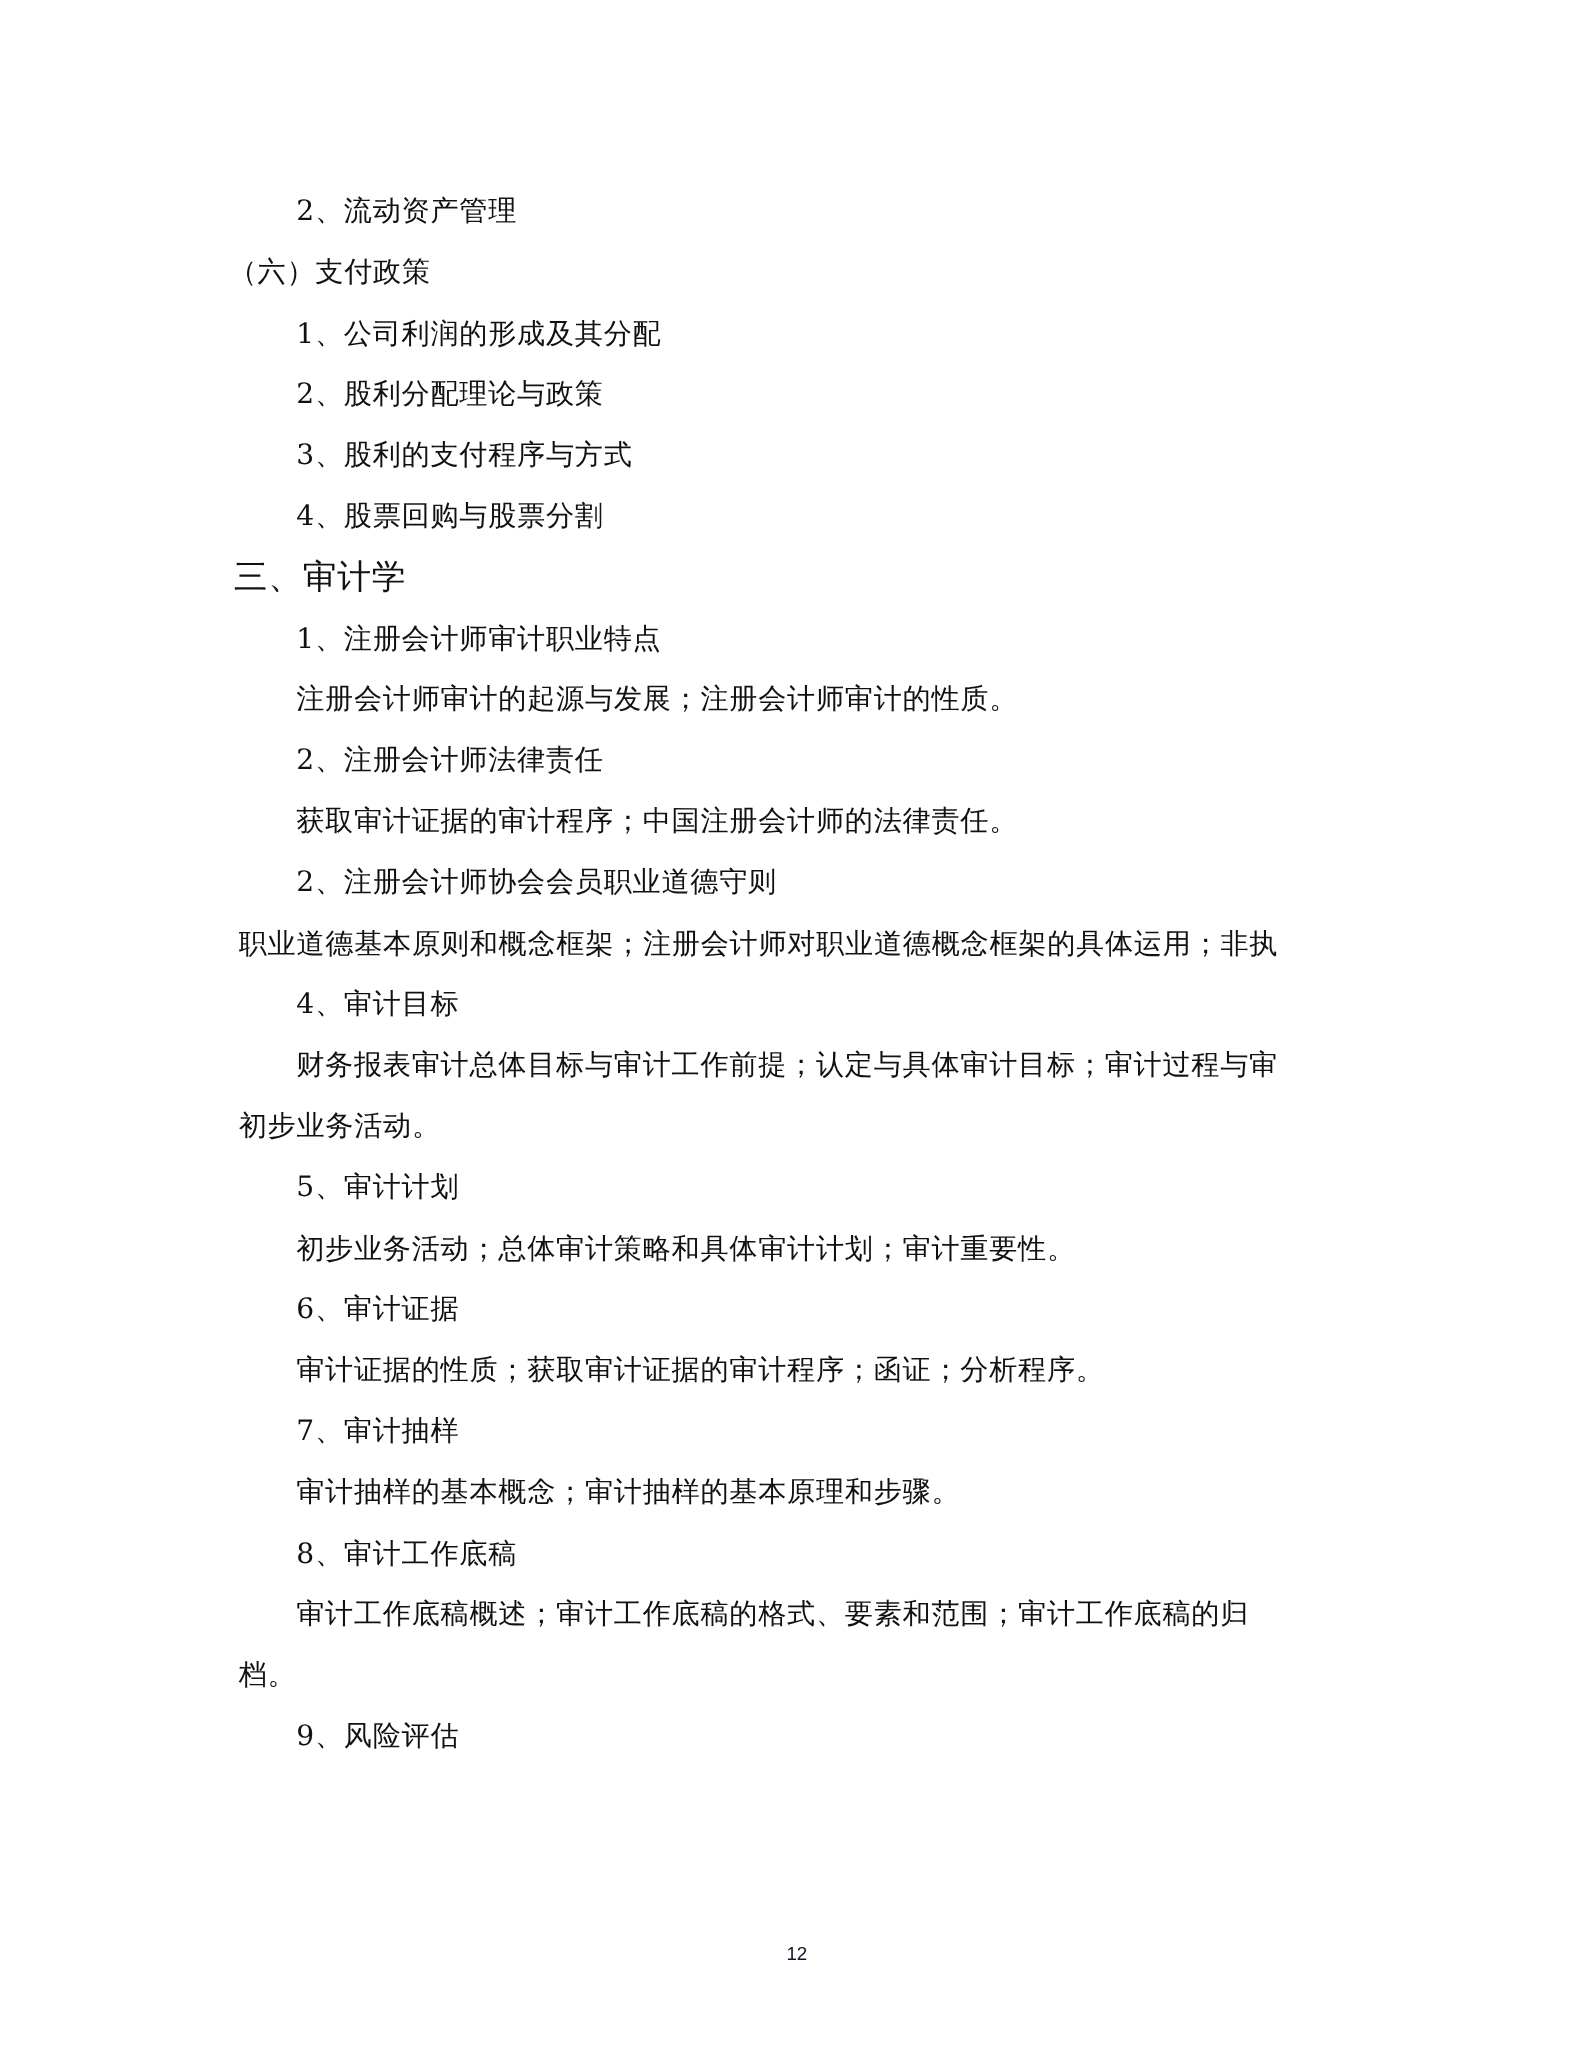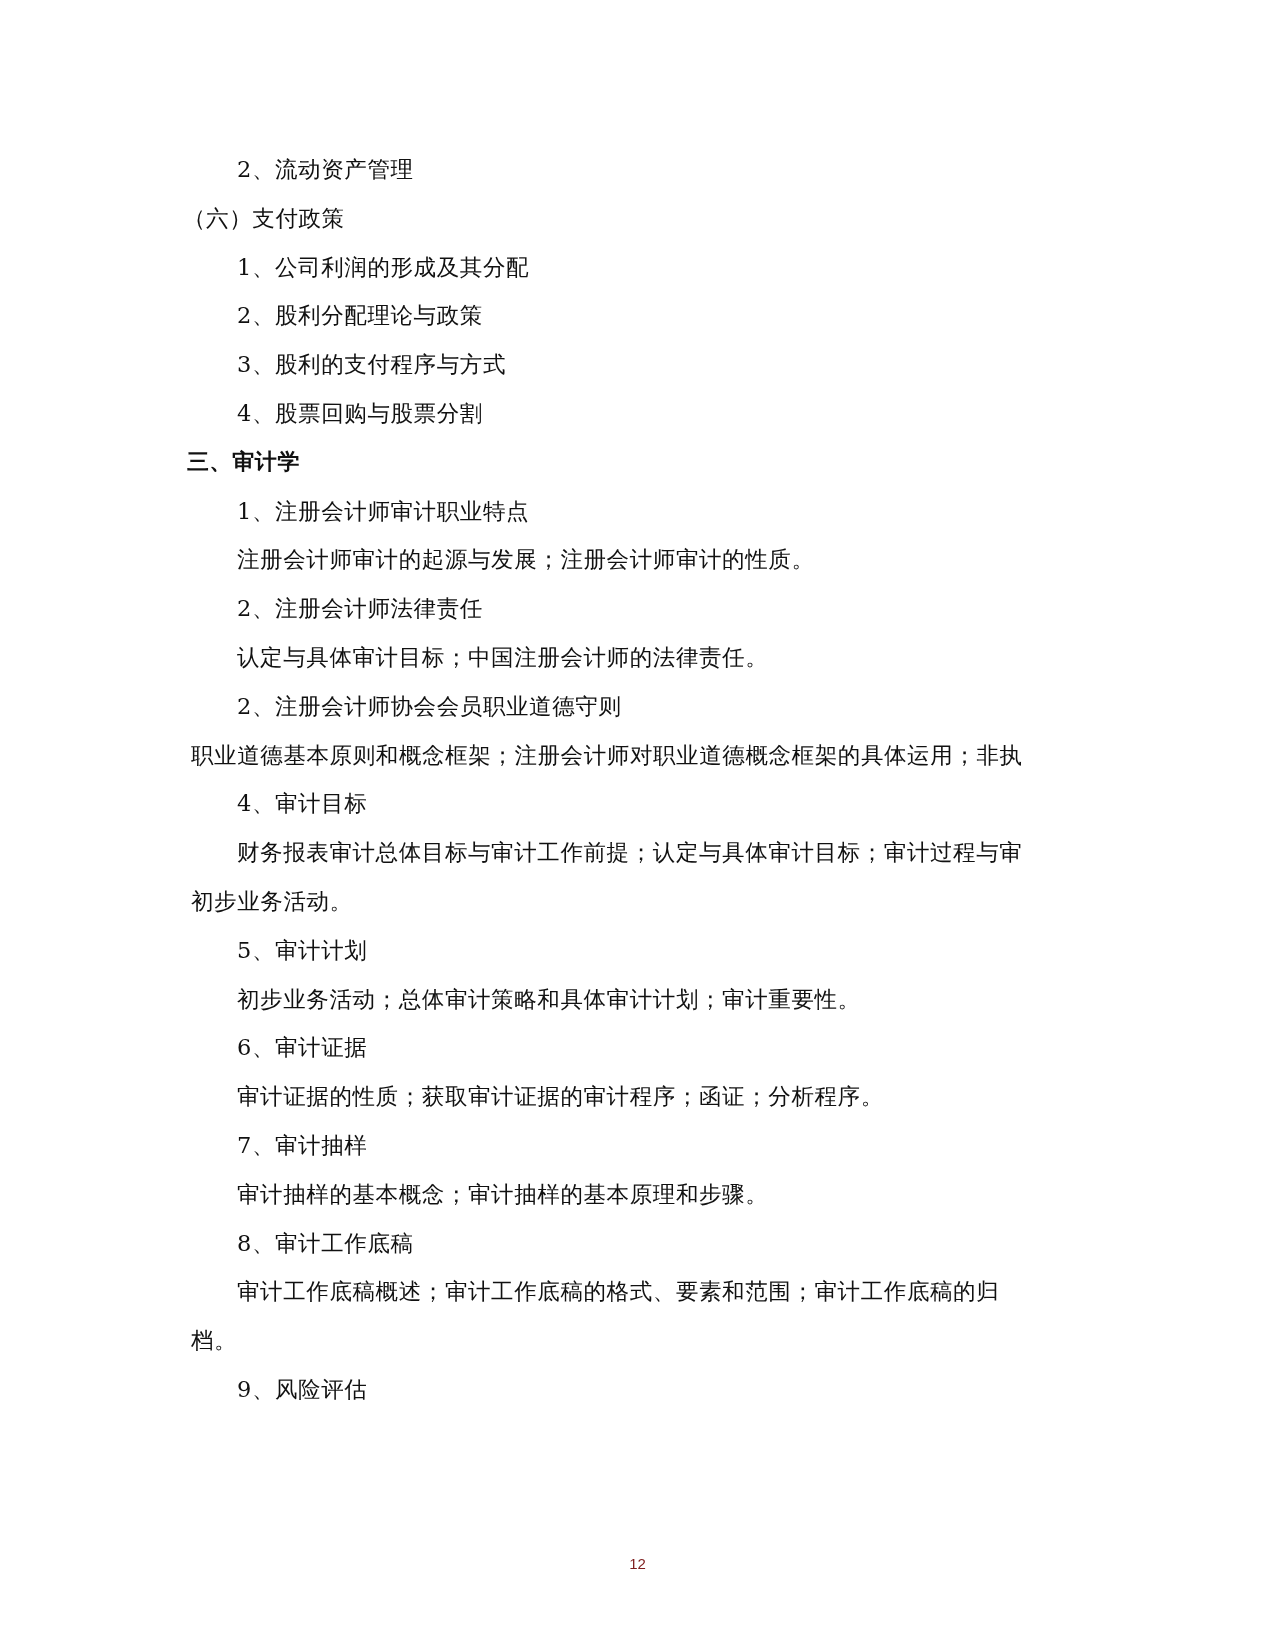--- a/index.html
+++ b/index.html
@@ -28,50 +28,50 @@
       line-height: 48.8px;
       font-size: 22.5px;
       white-space: nowrap;
       letter-spacing: 0.6px;
     }
     .indent2 { padding-left: 46px; }
     .indent0 { padding-left: 0; }
     .sub-heading { margin-left: -8px; }
     .heading {
       font-family: "DejaVu Sans", "Liberation Sans", sans-serif;
-      font-weight: bold;
-      font-size: 22px;
+      font-weight: normal;
+      font-size: 27px;
       margin-left: -4px;
     }
     .page-number {
       position: absolute;
       left: 0; width: 1275px;
       top: 1551px;
       text-align: center;
       font-family: "Liberation Sans", "DejaVu Sans", sans-serif;
       font-size: 15px;
-      color: #7f1d1d;
+      color: #0f172a;
     }
   </style>
 </head>
 <body>
 
 <div class="page">
   <div class="content">
     <div class="line indent2">2、流动资产管理</div>
     <div class="line indent0 sub-heading">（六）支付政策</div>
     <div class="line indent2">1、公司利润的形成及其分配</div>
     <div class="line indent2">2、股利分配理论与政策</div>
     <div class="line indent2">3、股利的支付程序与方式</div>
     <div class="line indent2">4、股票回购与股票分割</div>
     <div class="line indent0 heading">三、审计学</div>
     <div class="line indent2">1、注册会计师审计职业特点</div>
     <div class="line indent2">注册会计师审计的起源与发展；注册会计师审计的性质。</div>
     <div class="line indent2">2、注册会计师法律责任</div>
-    <div class="line indent2">认定与具体审计目标；中国注册会计师的法律责任。</div>
+    <div class="line indent2">获取审计证据的审计程序；中国注册会计师的法律责任。</div>
     <div class="line indent2">2、注册会计师协会会员职业道德守则</div>
     <div class="line indent0">职业道德基本原则和概念框架；注册会计师对职业道德概念框架的具体运用；非执</div>
     <div class="line indent2">4、审计目标</div>
     <div class="line indent2">财务报表审计总体目标与审计工作前提；认定与具体审计目标；审计过程与审</div>
     <div class="line indent0">初步业务活动。</div>
     <div class="line indent2">5、审计计划</div>
     <div class="line indent2">初步业务活动；总体审计策略和具体审计计划；审计重要性。</div>
     <div class="line indent2">6、审计证据</div>
     <div class="line indent2">审计证据的性质；获取审计证据的审计程序；函证；分析程序。</div>
     <div class="line indent2">7、审计抽样</div>

